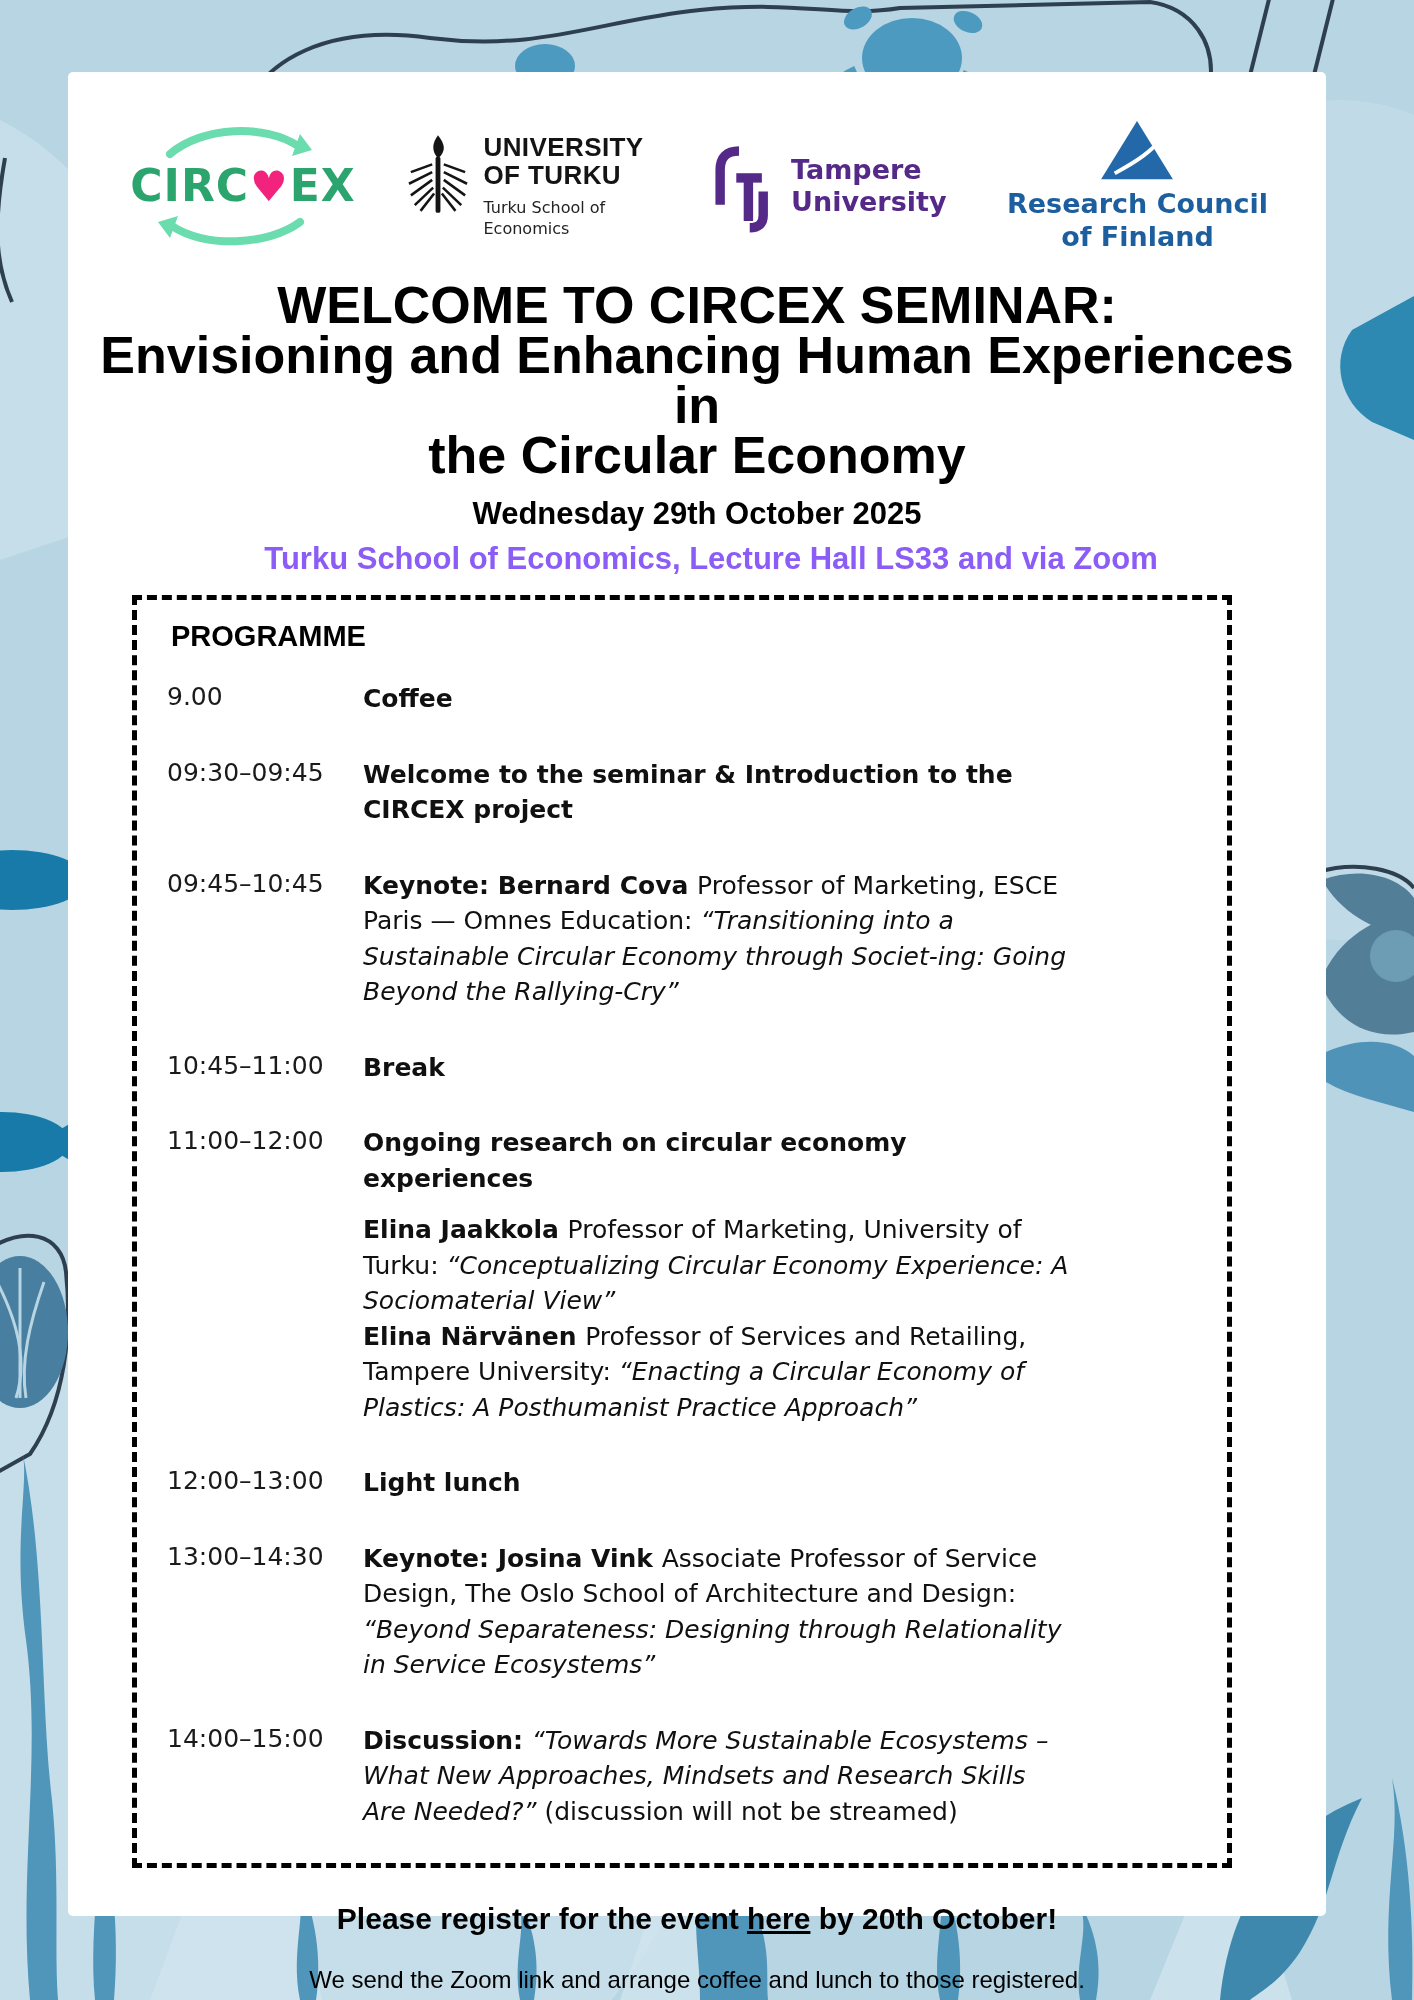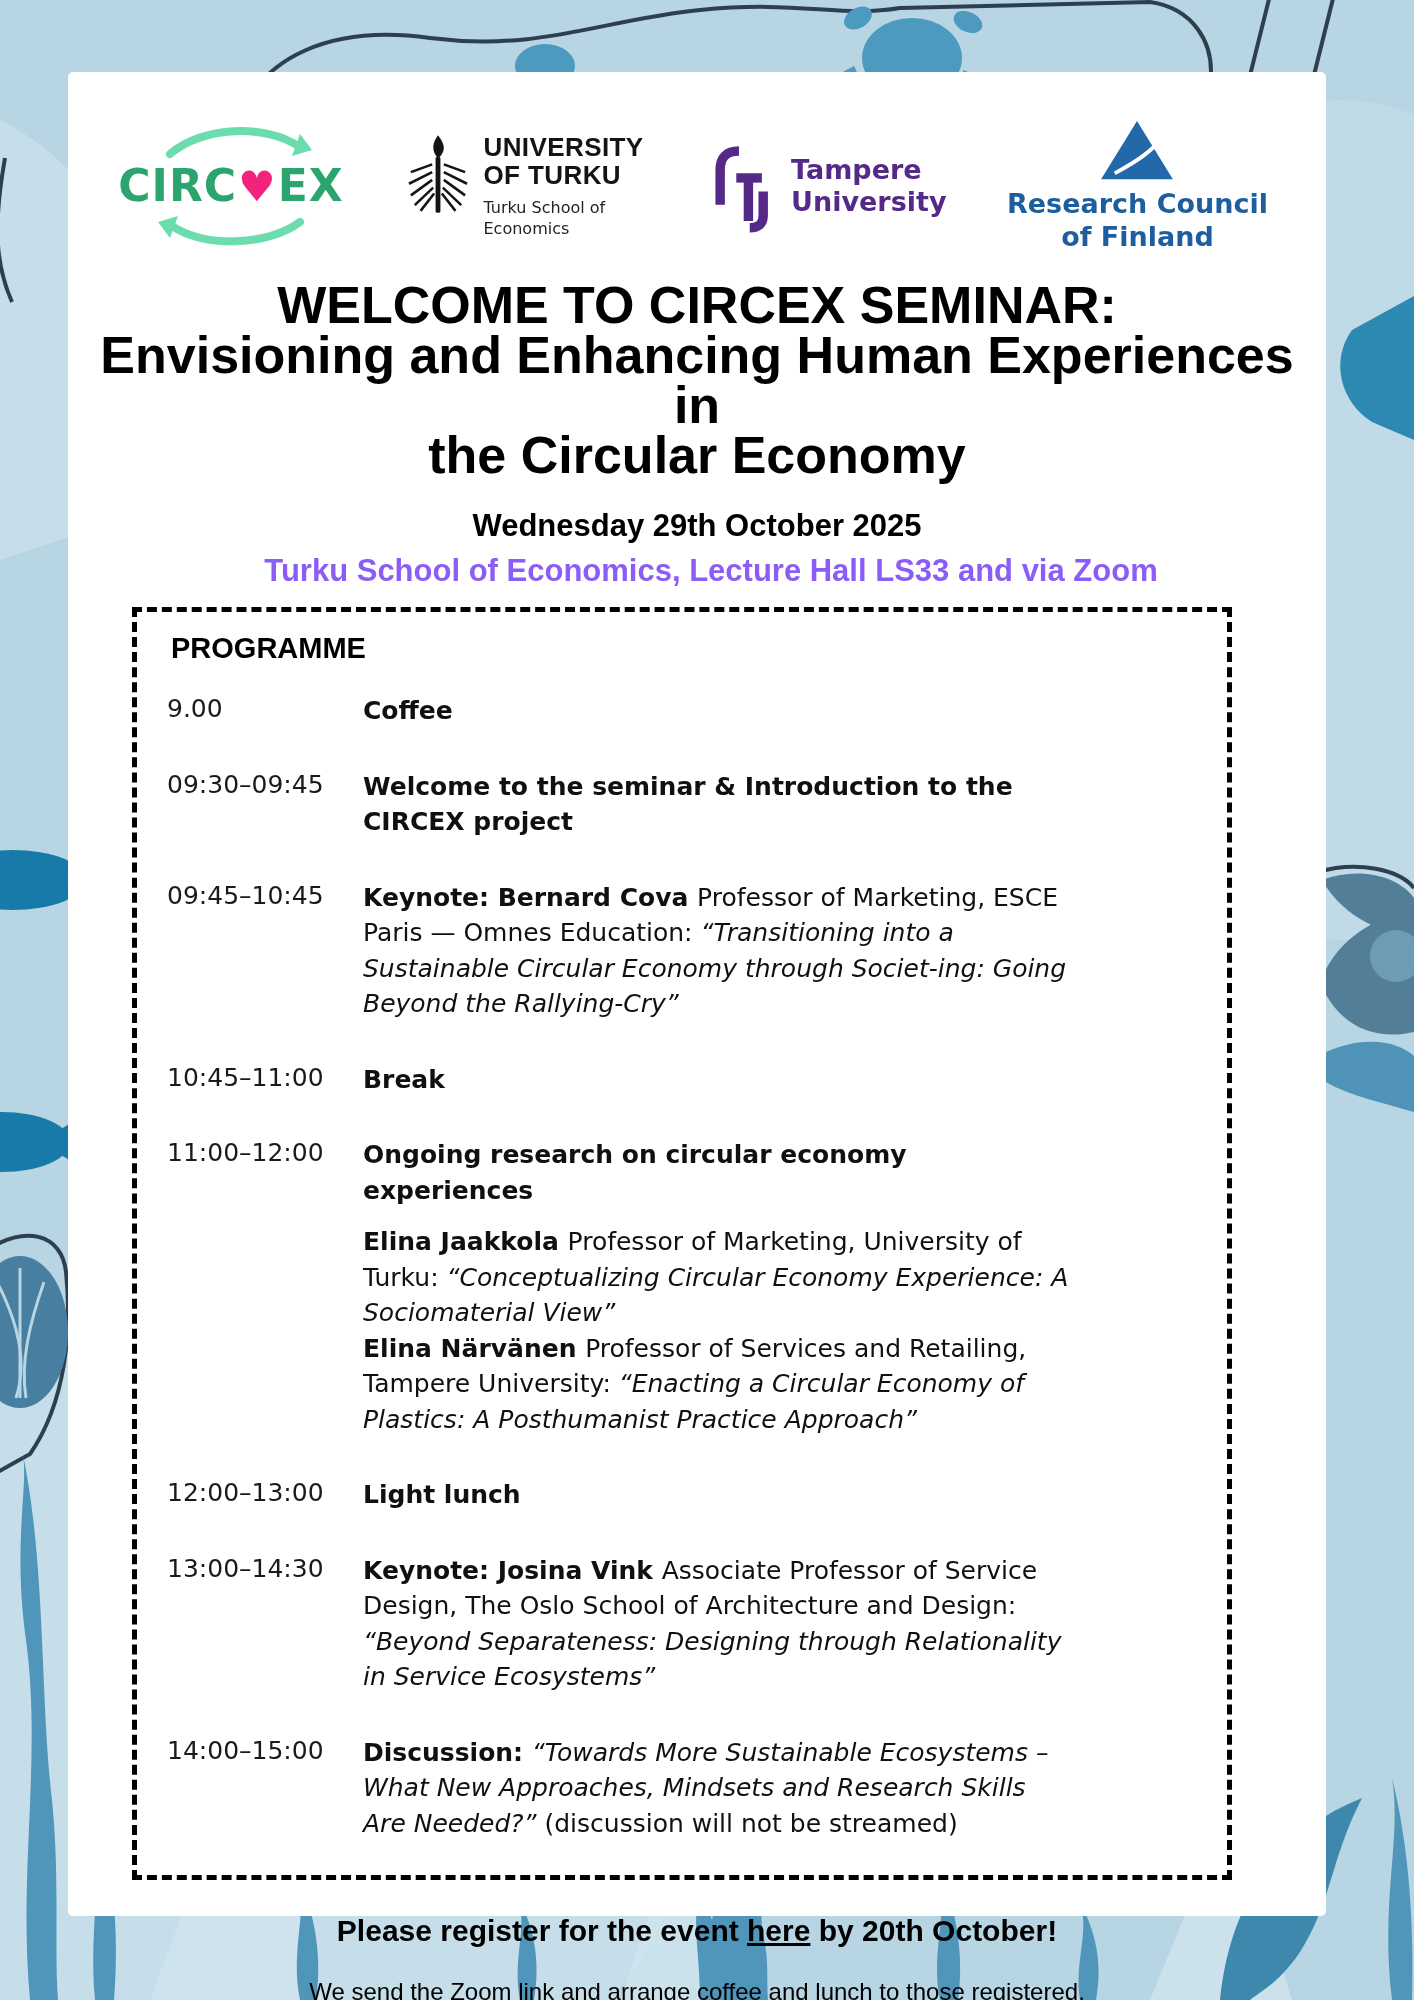--- a/index.html
+++ b/index.html
@@ -7,37 +7,37 @@
         font-family:"Liberation Sans",sans-serif;color:#111;}
   .bg{position:absolute;left:0;top:0;width:1414px;height:2000px;z-index:0;}
   .card{position:absolute;left:68px;top:72px;width:1258px;height:1844px;background:#ffffff;
         border-radius:5px;z-index:1;box-sizing:border-box;}
 
   
   .logos{display:flex;align-items:center;justify-content:space-between;
          padding:46px 58px 0 40px;height:136px;}
   .circex{position:relative;width:238px;height:128px;flex:none;}
   .cx-arcs{position:absolute;left:0;top:0;}
-  .cx-text{position:absolute;left:4px;top:38px;width:100%;text-align:center;
+  .cx-text{position:absolute;left:16px;top:38px;width:100%;text-align:center;
            font-family:"DejaVu Sans",sans-serif;font-weight:bold;font-size:44px;
            letter-spacing:1px;color:#2ca46e;white-space:nowrap;}
   .cx-heart{color:#f2237d;font-size:42px;padding:0 1px;}
   .utu{display:flex;align-items:flex-start;gap:15px;flex:none;}
   .utu-n{font-weight:bold;font-size:26px;line-height:1.1;letter-spacing:.4px;color:#141414;}
   .utu-s{font-family:"DejaVu Sans",sans-serif;font-size:16px;line-height:1.3;color:#232323;margin-top:8px;}
   .tau{display:flex;align-items:center;gap:13px;flex:none;color:#552988;}
   .tau-n{font-family:"DejaVu Sans",sans-serif;font-size:27px;line-height:1.18;font-weight:600;}
   .rcf{text-align:center;color:#1d5f9e;font-family:"DejaVu Sans",sans-serif;flex:none;}
   .rcf svg{display:block;margin:0 auto 3px auto;}
   .rcf-n{font-size:27px;font-weight:600;line-height:1.22;}
 
   
   .title{margin:26px 30px 0 30px;text-align:center;font-weight:bold;font-size:52px;
          line-height:50px;color:#000;}
-  .date{margin-top:28px;text-align:center;font-weight:bold;font-size:31px;color:#000;}
+  .date{margin-top:16px;text-align:center;font-weight:bold;font-size:31px;color:#000;}
   .venue{margin-top:9px;text-align:center;font-weight:bold;font-size:31px;color:#8b5cf6;padding-left:28px;}
 
   
   .prog-box{margin:18px 0 0 64px;width:1100px;box-sizing:border-box;
             border:5px dashed #000;padding:20px 26px 28px 30px;}
   .prog-title{margin:0 0 28px 4px;font-size:29px;font-weight:bold;color:#000;}
   .prog-row{display:flex;margin-bottom:40px;}
   .prog-row:last-child{margin-bottom:6px;}
   .prog-time{flex:none;width:196px;font-family:"DejaVu Sans",sans-serif;font-size:25px;
              color:#1a1a1a;padding-top:1px;}

